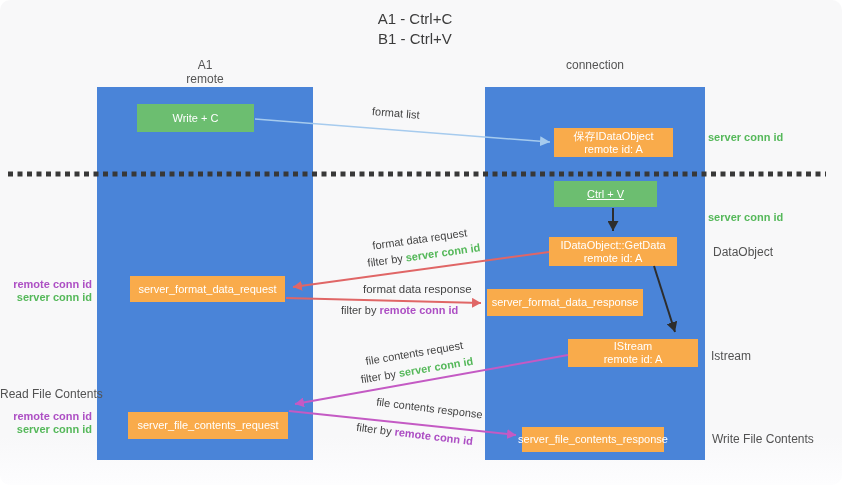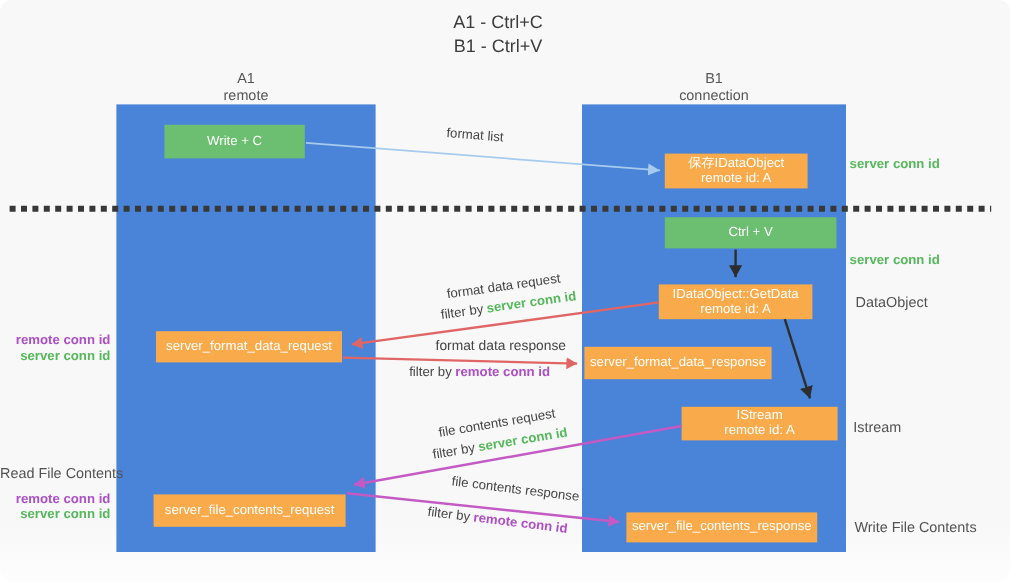--- a/index.html
+++ b/index.html
@@ -50,34 +50,33 @@
   <div class="title">
     <div>A1 - Ctrl+C</div>
     <div>B1 - Ctrl+V</div>
   </div>
 
   <div class="lane-header" style="left:97px; width:216px;">
     <div>A1</div>
     <div>remote</div>
   </div>
   <div class="lane-header" style="left:485px; width:220px;">
-    <div>B1</div>
     <div>connection</div>
   </div>
 
   <div class="box green" style="left:137px; top:104px; width:117px; height:28px;">
     <div>Write + C</div>
   </div>
 
   <div class="box orange" style="left:554px; top:128px; width:119px; height:29px;">
     <div>保存IDataObject</div>
     <div>remote id: A</div>
   </div>
 
-  <div class="box green" style="left:554px; top:181px; width:143px; height:26px;">
+  <div class="box green" style="left:554px; top:181px; width:103px; height:26px;text-decoration:underline;">
     <div>Ctrl + V</div>
   </div>
 
   <div class="box orange" style="left:549px; top:237px; width:128px; height:29px;">
     <div>IDataObject::GetData</div>
     <div>remote id: A</div>
   </div>
 
   <div class="box orange" style="left:130px; top:276px; width:155px; height:26px;">
     <div>server_format_data_request</div>
@@ -89,21 +88,21 @@
 
   <div class="box orange" style="left:568px; top:339px; width:130px; height:28px;">
     <div>IStream</div>
     <div>remote id: A</div>
   </div>
 
   <div class="box orange" style="left:128px; top:393px; width:160px; height:27px;margin-top:19px;">
     <div>server_file_contents_request</div>
   </div>
 
-  <div class="box orange" style="left:522px; top:427px; width:159px; height:25px;">
+  <div class="box orange" style="left:522px; top:427px; width:142px; height:25px;">
     <div>server_file_contents_response</div>
   </div>
 
   <svg class="overlay" width="842" height="485" viewBox="0 0 842 485">
     <defs>
       <marker id="ah-blue" markerUnits="userSpaceOnUse" markerWidth="11" markerHeight="10" refX="10" refY="5" orient="auto">
           <path d="M0,0 L10,5 L0,10 Z" fill="#a6cbee"></path>
         </marker>
       <marker id="ah-black" markerUnits="userSpaceOnUse" markerWidth="12" markerHeight="11" refX="10" refY="5.5" orient="auto">
           <path d="M0,0 L10,5.5 L0,11 Z" fill="#2d2d2d"></path>

